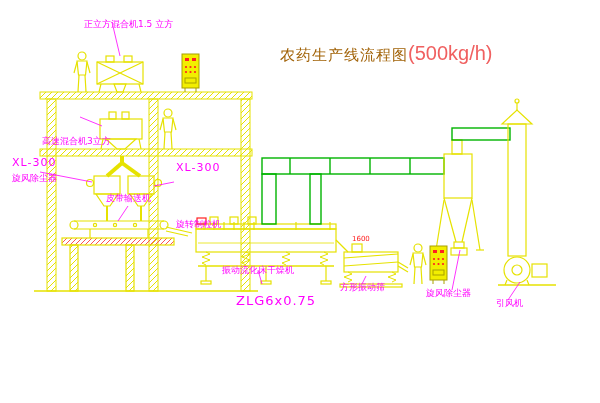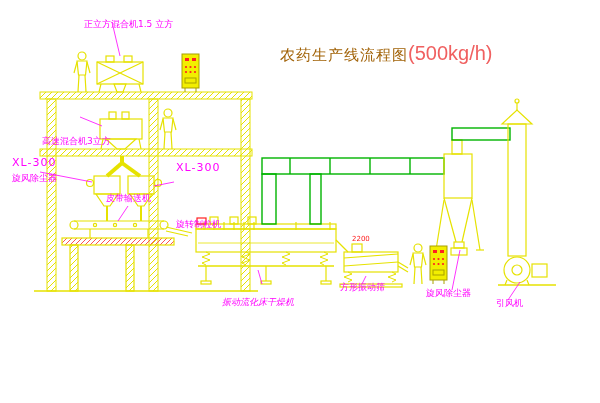--- a/index.html
+++ b/index.html
@@ -244,19 +244,20 @@
     <span class="pre">农药生产线流程图</span><span class="cap">(500kg/h)</span>
   </div>
 
   <div class="lbl f9" style="left:84px;top:8px;margin-top:12px;">正立方混合机1.5 立方</div>
   <div class="lbl f9" style="left:42px;top:109px;margin-top:28px;">高速混合机3立方</div>
   <div class="lbl f11" style="left:12px;top:157px;">XL-300</div>
   <div class="lbl f9" style="left:12px;top:174px;">旋风除尘器</div>
   <div class="lbl f11" style="left:176px;top:162px;">XL-300</div>
   <div class="lbl f9" style="left:176px;top:180px;margin-top:40px;">旋转制粒机</div>
   <div class="lbl f9" style="left:106px;top:194px;">皮带输送机</div>
-  <div class="lbl f9" style="left:222px;top:298px;font-style:italic;">振动流化床干燥机</div>
+  <div class="lbl f9" style="left:222px;top:266px;">振动流化床干燥机</div>
+  <div class="lbl f13" style="left:236px;top:294px;">ZLG6x0.75</div>
   <div class="lbl f9" style="left:340px;top:283px;">方形振动筛</div>
   <div class="lbl f9" style="left:426px;top:289px;">旋风除尘器</div>
   <div class="lbl f9" style="left:496px;top:299px;">引风机</div>
-  <div class="lbl red" style="left:352px;top:236px;font-size:7px;">2200</div>
+  <div class="lbl red" style="left:352px;top:236px;font-size:7px;">1600</div>
 
 </div>
 
 </body></html>

